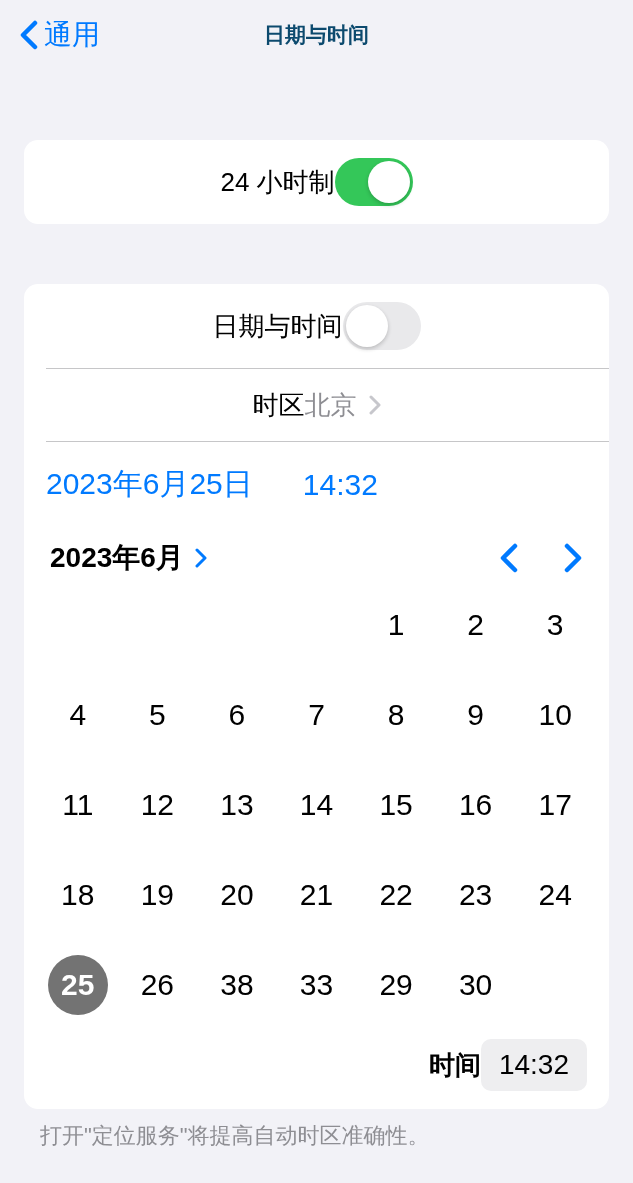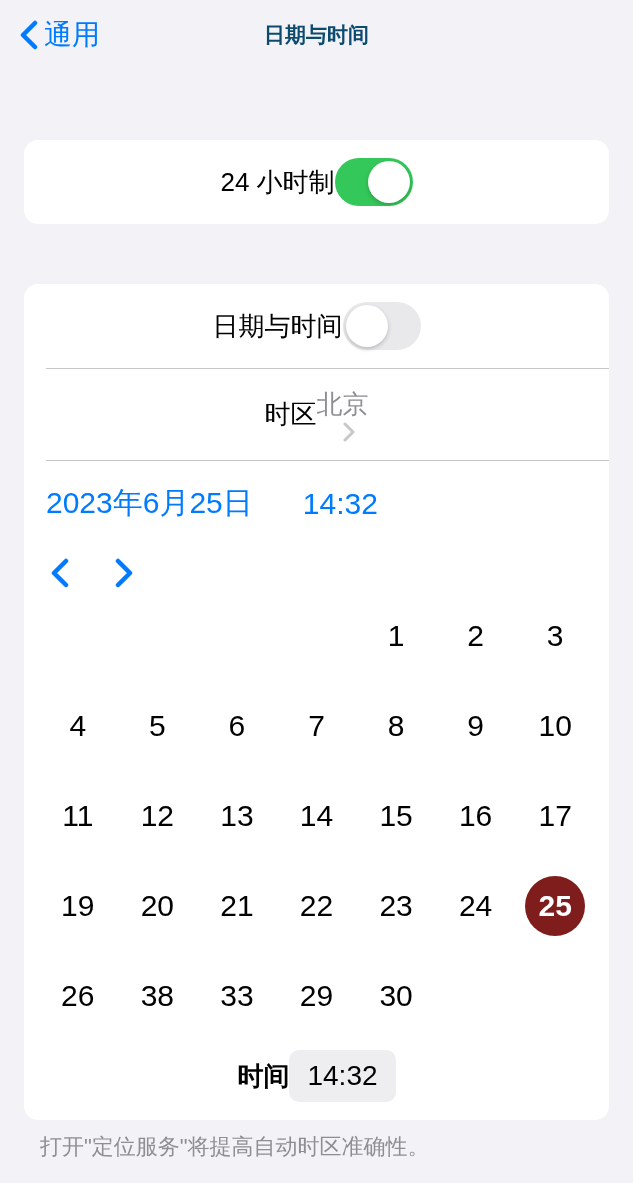--- a/index.html
+++ b/index.html
@@ -96,21 +96,20 @@
     .separator {
       height: 1px;
       background: #c6c6c8;
       margin-left: 22px;
     }
     .row-right {
       display: flex;
       align-items: center;
       color: #8e8e93;
       font-size: 26px;
-      flex-direction: column;
     }
     .chevron-right {
       width: 12px;
       height: 20px;
       margin-left: 12px;
     }
     .datetime-row {
       display: flex;
       justify-content: flex-start;
       align-items: center;
@@ -178,30 +177,30 @@
       width: 60px;
       height: 60px;
       display: flex;
       justify-content: center;
       align-items: center;
       font-size: 30px;
       color: #000;
       border-radius: 50%;
     }
     .day-num.selected {
-      background: #7f1d1d;
+      background: #737373;
       color: #fff;
       font-weight: 600;
     }
     .day-cell.empty {
       cursor: default;
     }
     .time-row {
       display: flex;
-      justify-content: center;
+      justify-content: flex-end;
       align-items: center;
       padding: 12px 22px 18px 22px;
     }
     .time-label {
       font-size: 26px;
       font-weight: 600;
       color: #000;
     }
     .time-value {
       background: #eeeef0;
@@ -257,20 +256,26 @@
     </div>
   </div>
   <div class="separator"></div>
 
   <div class="datetime-row">
     <span class="datetime-value">2023年6月25日</span>
     <span class="datetime-value">14:32</span>
   </div>
 
   <div class="month-header">
+    <div class="month-title">
+      <span>2023年6月</span>
+      <svg class="month-title-chevron" viewBox="0 0 12 20" fill="none">
+        <path d="M2 2L10 10L2 18" stroke="#007aff" stroke-width="3" stroke-linecap="round" stroke-linejoin="round"></path>
+      </svg>
+    </div>
     <div class="month-nav">
       <svg class="month-nav-btn" viewBox="0 0 12 20" fill="none">
         <path d="M10 2L2 10L10 18" stroke="#007aff" stroke-width="3" stroke-linecap="round" stroke-linejoin="round"></path>
       </svg>
       <svg class="month-nav-btn" viewBox="0 0 12 20" fill="none">
         <path d="M2 2L10 10L2 18" stroke="#007aff" stroke-width="3" stroke-linecap="round" stroke-linejoin="round"></path>
       </svg>
     </div>
   </div>
 
@@ -324,20 +329,23 @@
       <div class="day-cell">
         <div class="day-num">15</div>
       </div>
       <div class="day-cell">
         <div class="day-num">16</div>
       </div>
       <div class="day-cell">
         <div class="day-num">17</div>
       </div>
       <div class="day-cell">
+        <div class="day-num">18</div>
+      </div>
+      <div class="day-cell">
         <div class="day-num">19</div>
       </div>
       <div class="day-cell">
         <div class="day-num">20</div>
       </div>
       <div class="day-cell">
         <div class="day-num">21</div>
       </div>
       <div class="day-cell">
         <div class="day-num">22</div>

